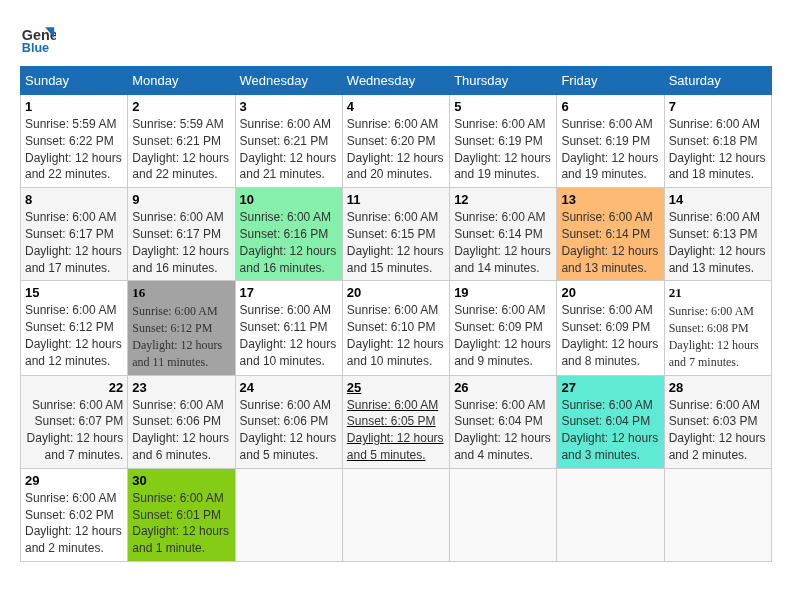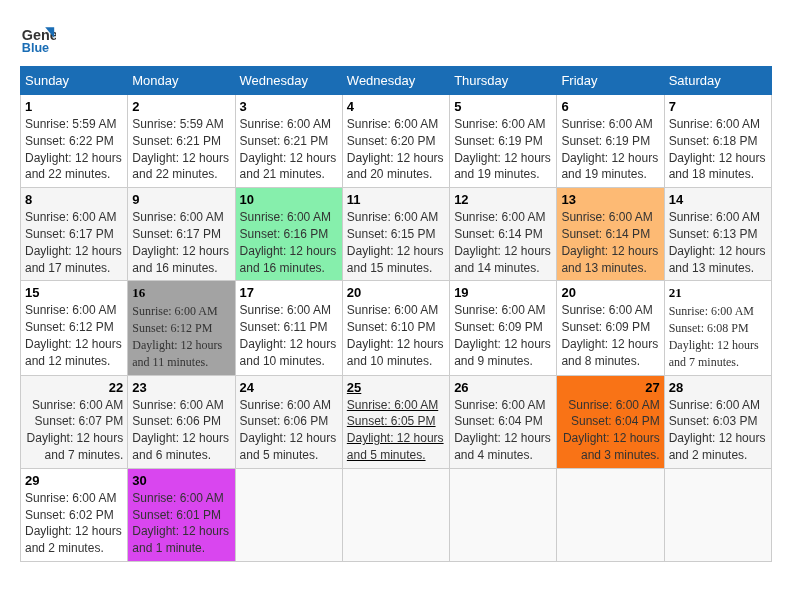--- a/index.html
+++ b/index.html
@@ -291,21 +291,21 @@
 Daylight: 12 hours
 and 5 minutes.</div>
         </td>
         <td style="background-color: rgb(245, 245, 245);">
           <span class="day-number">26</span>
           <div class="day-info" style="white-space: pre-line;">Sunrise: 6:00 AM
 Sunset: 6:04 PM
 Daylight: 12 hours
 and 4 minutes.</div>
         </td>
-        <td style="background-color: #f97316; text-align: right;">
+        <td style="background-color: #5eead4;">
           <span class="day-number">27</span>
           <div class="day-info" style="white-space: pre-line;">Sunrise: 6:00 AM
 Sunset: 6:04 PM
 Daylight: 12 hours
 and 3 minutes.</div>
         </td>
         <td style="background-color: rgb(245, 245, 245); margin-left: 39px;">
           <span class="day-number">28</span>
           <div class="day-info" style="white-space: pre-line;">Sunrise: 6:00 AM
 Sunset: 6:03 PM
@@ -314,21 +314,21 @@
         </td>
       </tr>
       <tr>
         <td style="background-color: rgb(255, 255, 255);">
           <span class="day-number">29</span>
           <div class="day-info" style="white-space: pre-line;">Sunrise: 6:00 AM
 Sunset: 6:02 PM
 Daylight: 12 hours
 and 2 minutes.</div>
         </td>
-        <td style="background-color: #d946ef;">
+        <td style="background-color: #84cc16;">
           <span class="day-number">30</span>
           <div class="day-info" style="white-space: pre-line;">Sunrise: 6:00 AM
 Sunset: 6:01 PM
 Daylight: 12 hours
 and 1 minute.</div>
         </td>
         <td class="empty-cell"></td>
         <td class="empty-cell"></td>
         <td class="empty-cell"></td>
         <td class="empty-cell"></td>

